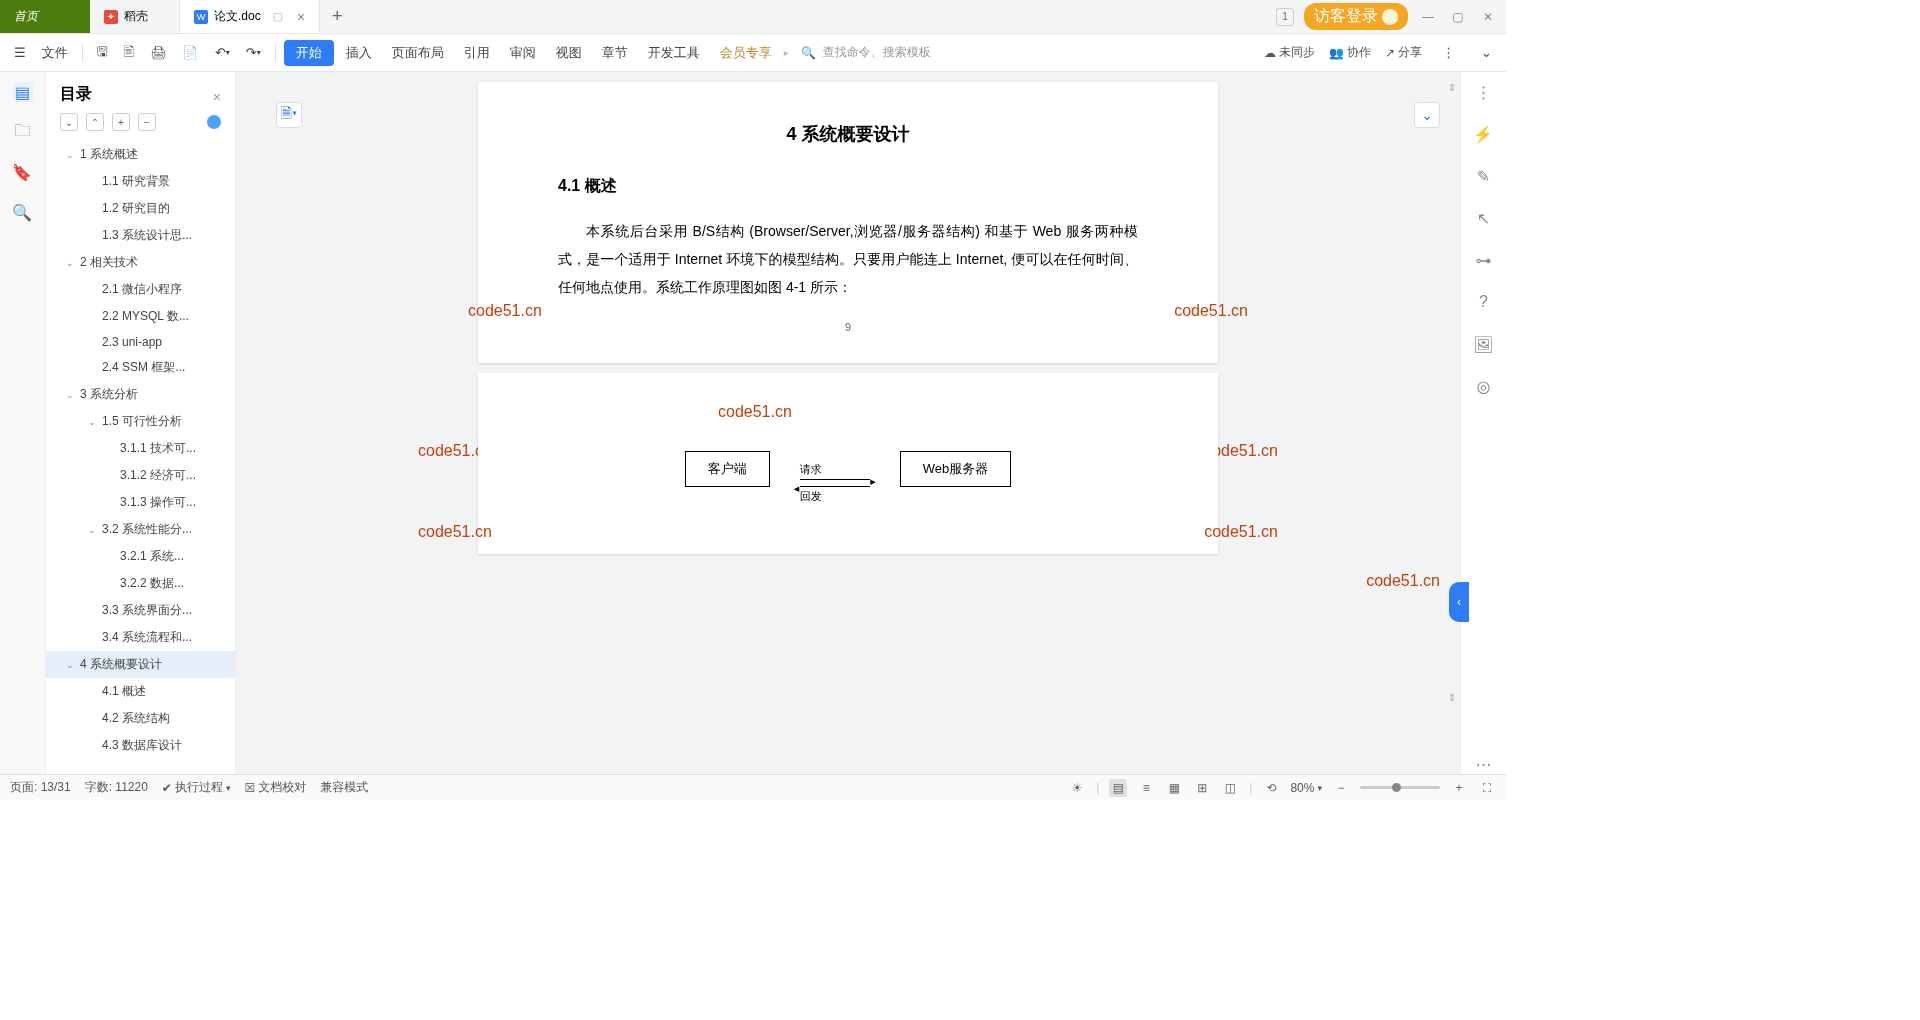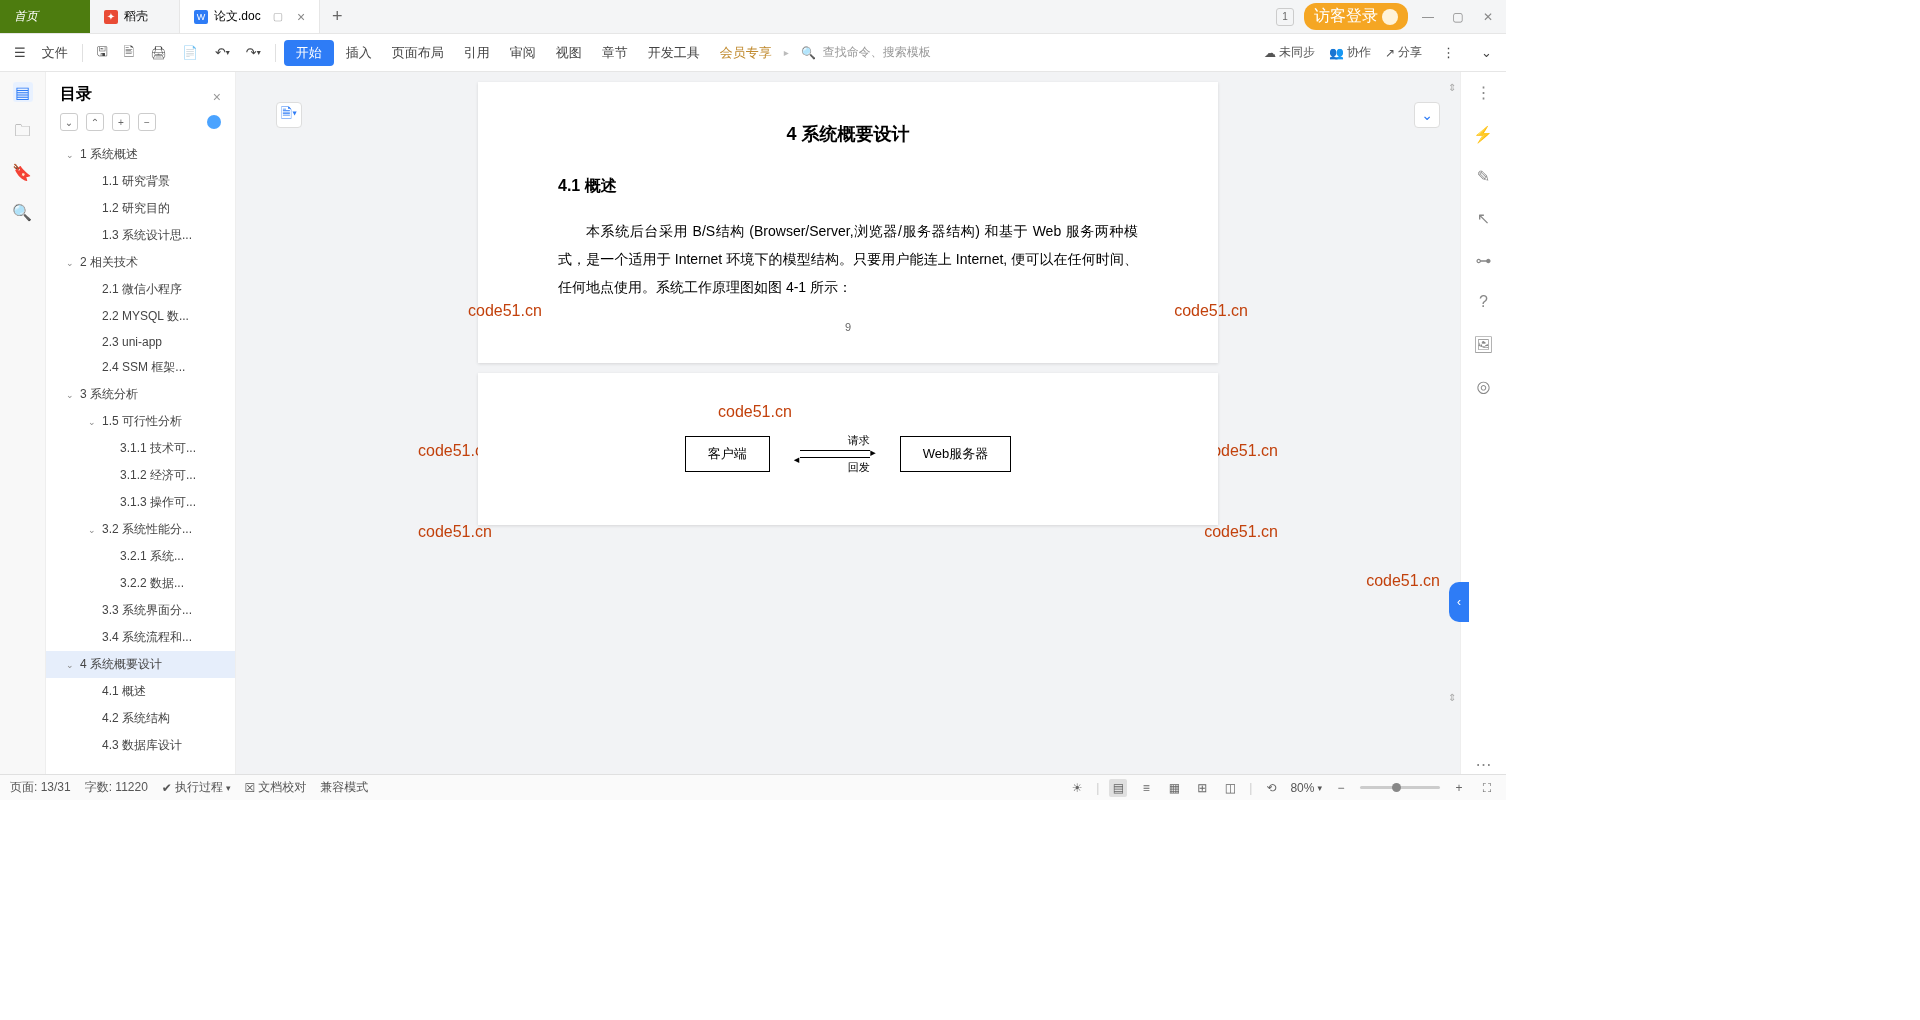--- a/index.html
+++ b/index.html
@@ -48,21 +48,21 @@
 .page2 { padding-top:60px; padding-bottom:50px; }
 .chapter-title { text-align:center; font-size:18px; font-weight:600; margin-bottom:30px; }
 .section-title { font-size:16px; font-weight:600; margin-bottom:20px; }
 .body-text { font-size:14px; line-height:2; text-align:justify; text-indent:2em; }
 .wm { position:absolute; color:#c2410c; font-size:16px; pointer-events:none; }
 .big-wm { position:absolute; left:50%; transform:translateX(-50%); color:#e63a2e; font-size:28px; font-family:SimSun,serif; font-weight:400; }
 .page-num { text-align:center; font-size:11px; color:#666; margin-top:20px; }
 .fig-title { text-align:center; font-size:16px; font-weight:600; margin-bottom:24px; }
 .diagram { display:flex; justify-content:center; align-items:center; gap:30px; }
 .diag-box { border:1px solid #000; padding:8px 22px; font-size:13px; }
-.diag-arrows { display:flex; flex-direction:column; align-items:flex-end; font-size:11px; gap:2px; }
+.diag-arrows { display:flex; flex-direction:column; align-items:flex-start; font-size:11px; gap:2px;margin-top:29px; }
 .right-rail { width:46px; border-left:1px solid #eee; display:flex; flex-direction:column; align-items:center; padding-top:10px; gap:22px; position:relative; }
 .rr-ico { width:20px; height:20px; color:#888; cursor:pointer; display:flex; align-items:center; justify-content:center; font-size:16px; }
 .rr-tab { position:absolute; left:-12px; top:510px; width:20px; height:40px; background:#2e7cf6; color:#fff; border-radius:10px 0 0 10px; display:flex; align-items:center; justify-content:center; font-size:12px; cursor:pointer; }
 .statusbar { height:26px; border-top:1px solid #e0e0e0; display:flex; align-items:center; padding:0 10px; font-size:12px; color:#555; gap:14px; background:#fafafa; }
 .sb-sep { color:#ccc; }
 .sb-btn { display:flex; align-items:center; gap:3px; cursor:pointer; }
 .sb-right { margin-left:auto; display:flex; align-items:center; gap:10px; }
 .view-btn { width:18px; height:18px; display:flex; align-items:center; justify-content:center; border:1px solid transparent; cursor:pointer; color:#666; }
 .view-btn.active { background:#e0e0e0; border-radius:2px; }
 .zoom-slider { width:80px; height:3px; background:#ccc; position:relative; border-radius:2px; }

